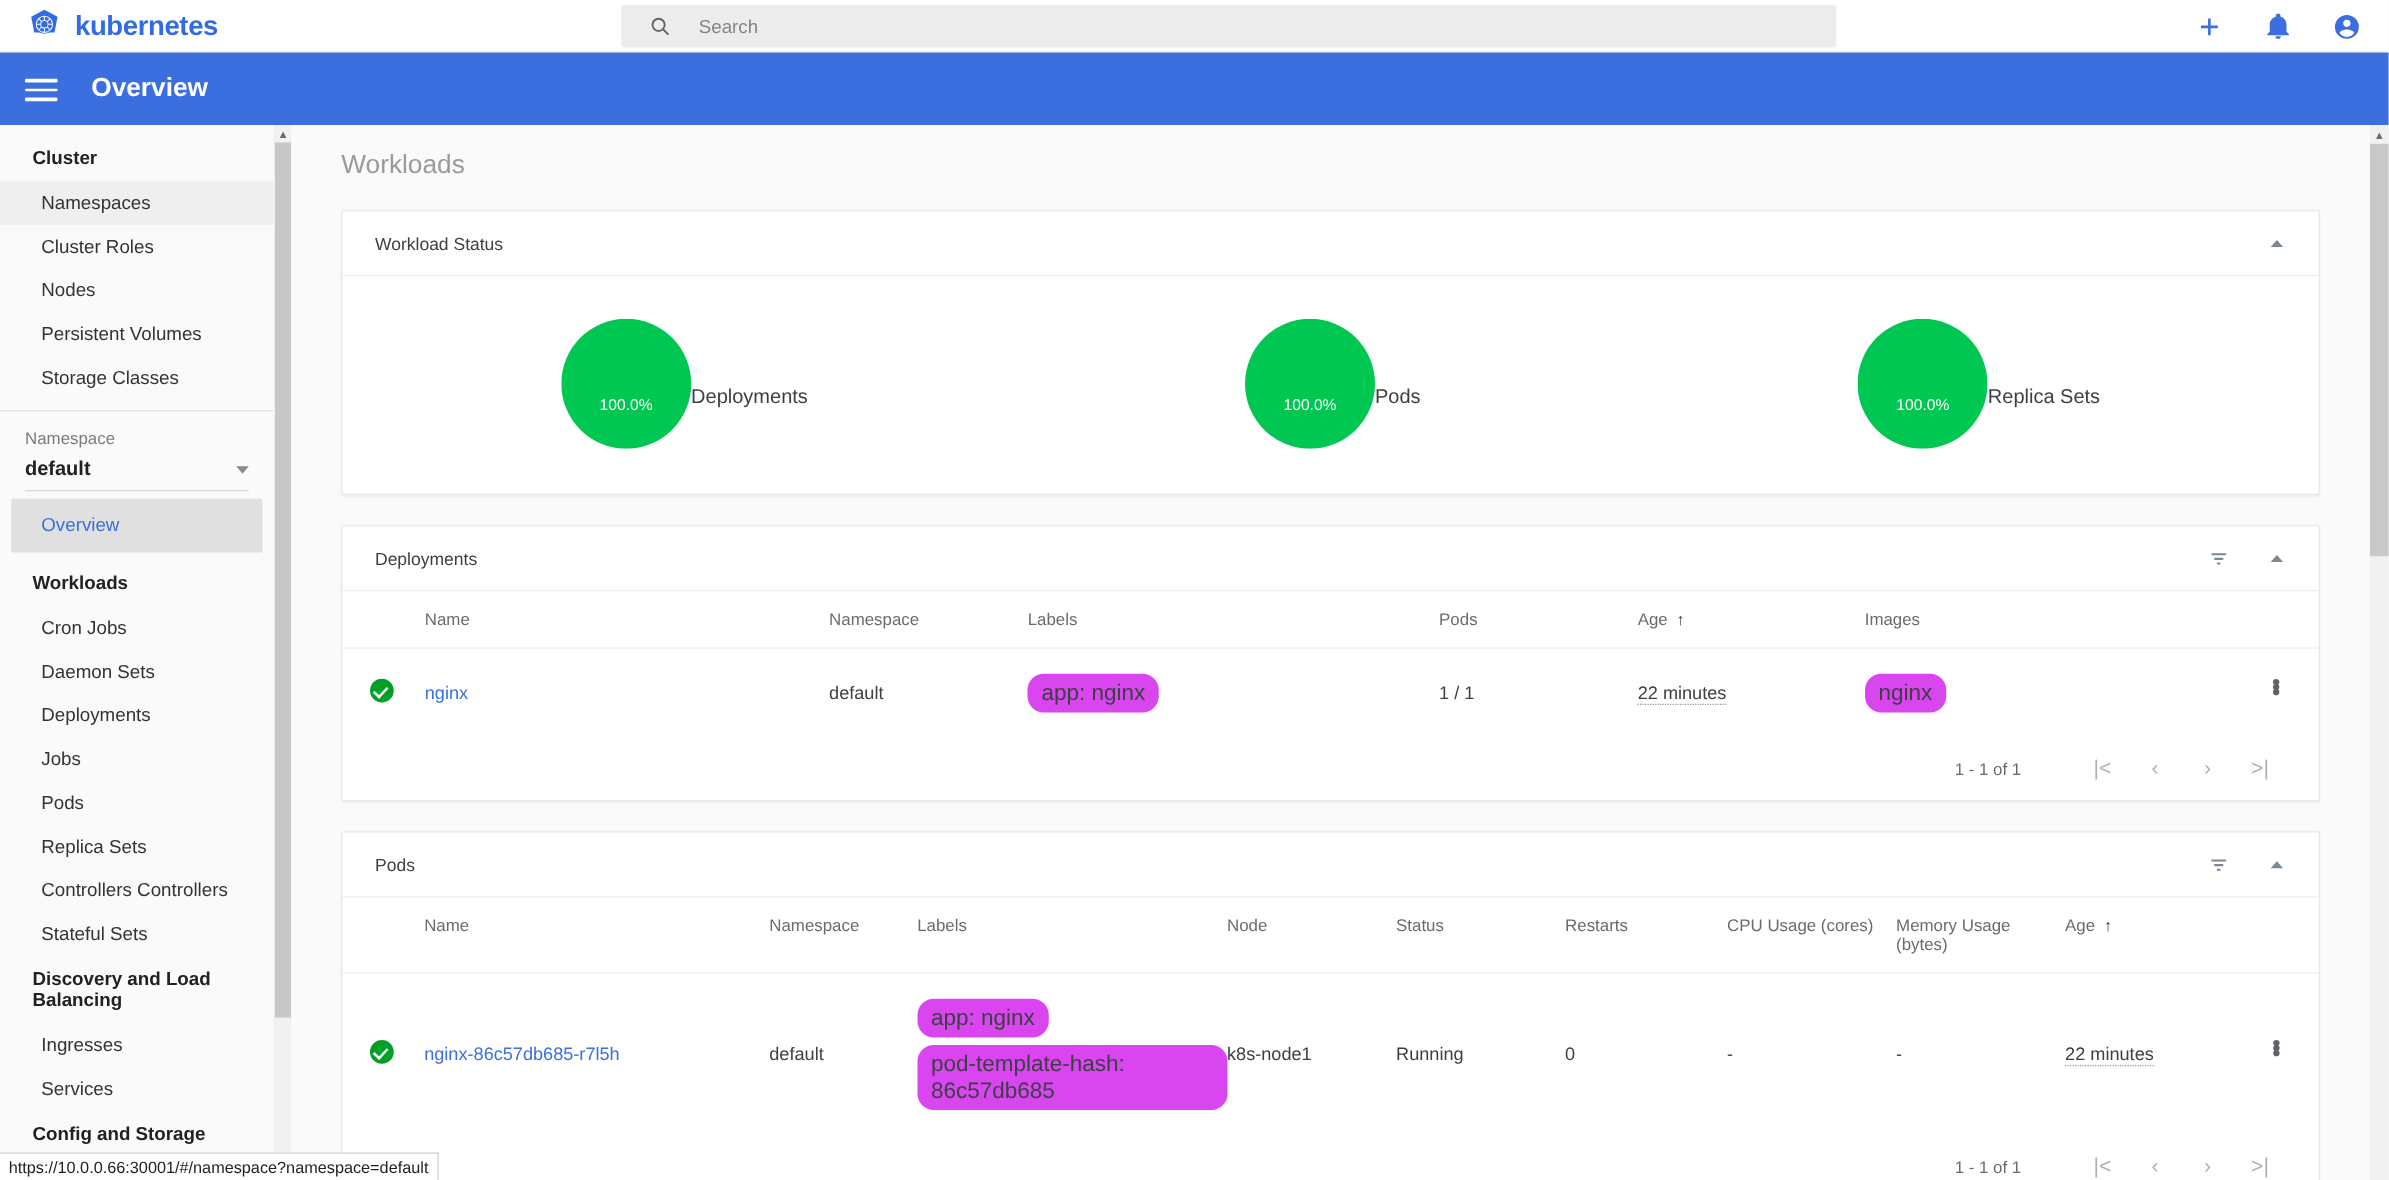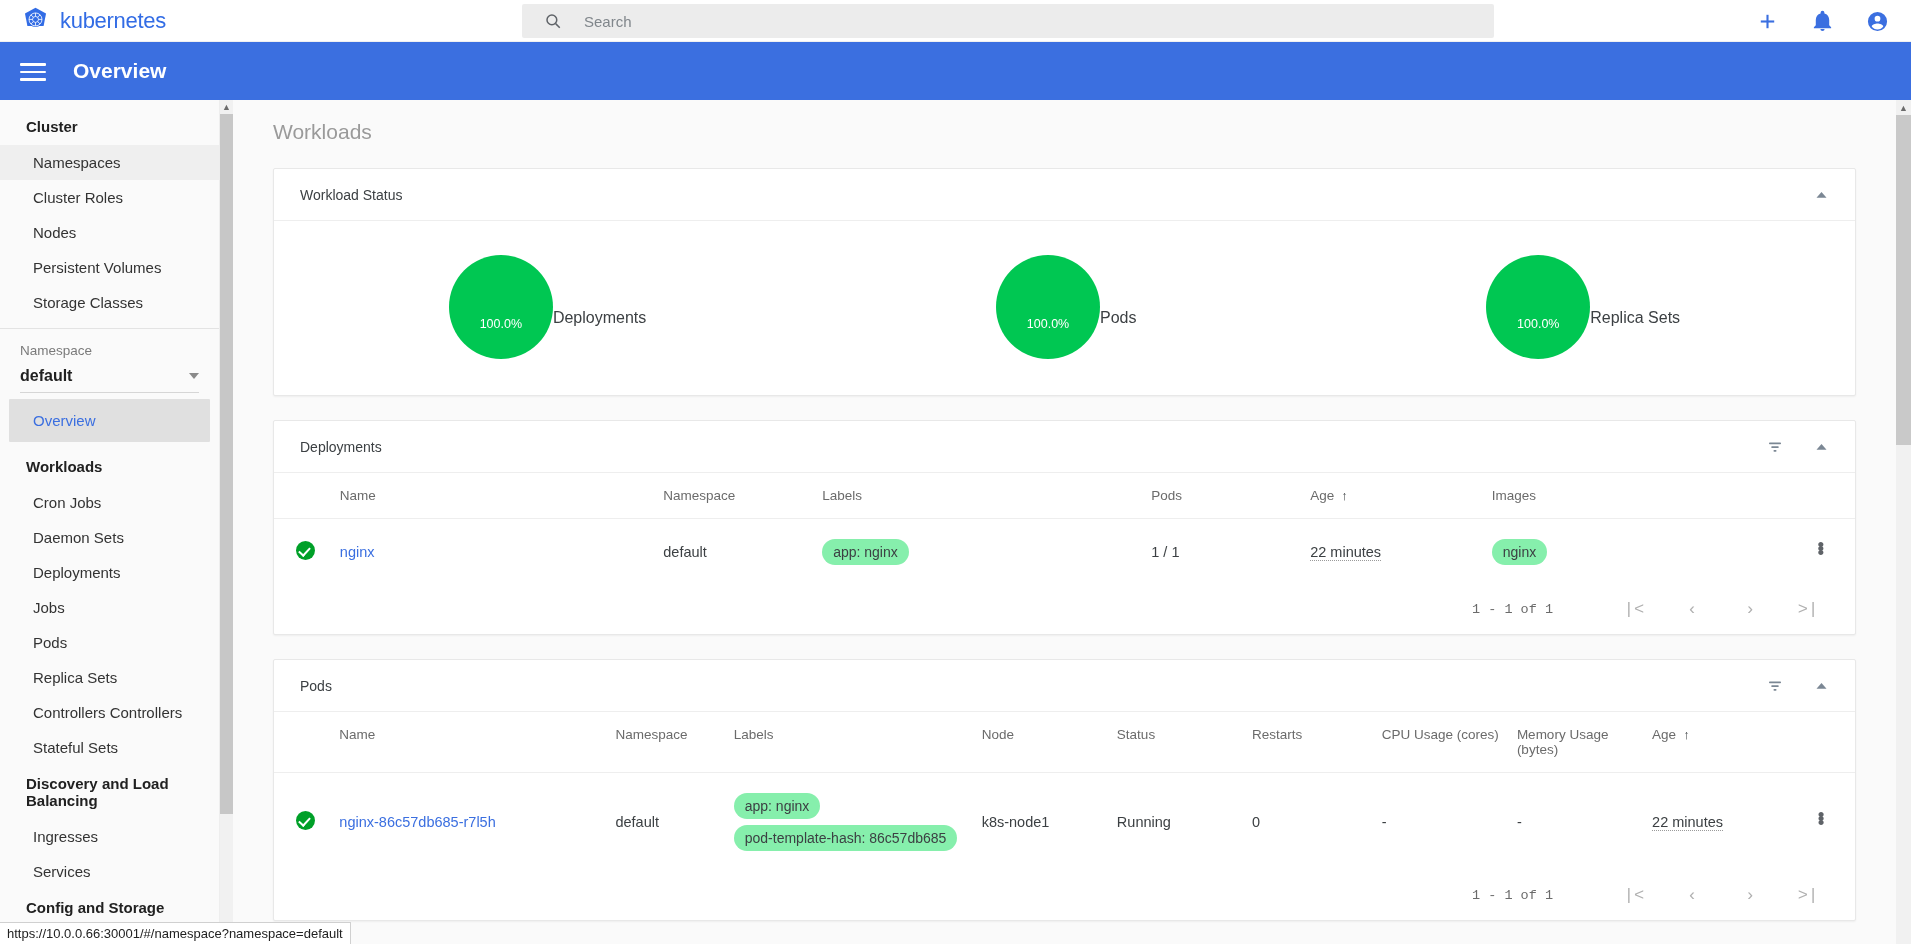--- a/index.html
+++ b/index.html
@@ -12,25 +12,25 @@
 
   
   .topbar {
     position: absolute; top: 0; left: 0; width: 1911px; height: 42px;
     background: #fff; display: flex; align-items: center;
     border-bottom: 1px solid #f0f0f0;
   }
   .brand { display: flex; align-items: center; margin-left: 22px; }
   .brand-logo { width: 27px; height: 27px; }
   .brand-name {
-    margin-left: 11px; font-size: 22px; font-weight: normal;
+    margin-left: 11px; font-size: 22px; font-weight: bold;
     color: #326ce5; letter-spacing: -0.3px;
   }
   .searchbox {
-    position: absolute; left: 522px; top: 4px; width: 972px; height: 34px;
+    position: absolute; left: 497px; top: 4px; width: 972px; height: 34px;
     background: #ececec; border-radius: 2px; display: flex; align-items: center;
   }
   .search-ico { margin-left: 22px; width: 18px; height: 18px; color: #5f6368; }
   .search-input {
     border: none; outline: none; background: transparent;
     margin-left: 22px; font-size: 15px; color: #3c4043;
     font-family: "Liberation Sans", sans-serif; flex: 1;
   }
   .search-input::placeholder { color: #80868b; }
   .top-actions {
@@ -145,32 +145,32 @@
     display: inline-block; width: 19px; height: 19px; border-radius: 50%;
     background: #00a028; position: relative;
   }
   .status-dot::after {
     content: ""; position: absolute; left: 5px; top: 4px;
     width: 5px; height: 9px; border: solid #fff;
     border-width: 0 2px 2px 0; transform: rotate(43deg);
   }
   .link { color: #3b6fe0; text-decoration: none; cursor: pointer; }
   .chip {
-    display: inline-block; background: #86efac; border-radius: 13px;
-    padding: 5px 11px; font-size: 14px; color: #3c4043; margin: 3px 0;
+    display: inline-block; background: #d946ef; border-radius: 13px;
+    padding: 5px 11px; font-size: 18px; color: #3c4043; margin: 3px 0;
   }
   .age { border-bottom: 1px dotted #9a9a9a; cursor: help; }
   .kebab {
     display: inline-block; cursor: pointer; line-height: 4px;
     color: #5f6368; font-size: 19px; letter-spacing: 0; text-align: center;
   }
   .kebab i { display: block; font-style: normal; }
   .pager {
     display: flex; align-items: center; justify-content: flex-end;
-    padding: 15px 26px 15px 0; gap: 16px; font-family: Liberation Mono, monospace;
+    padding: 15px 26px 15px 0; gap: 0;
   }
   .pager-count { font-size: 13.5px; color: #6b6b6b; margin-right: 44px; }
   .pager-btn {
     width: 42px; text-align: center; color: #b0b0b0;
     font-size: 17px; cursor: pointer; user-select: none;
   }
 
   
   .c-stat { width: 58px; padding-left: 22px; }
   .c-name { width: 285px; }

